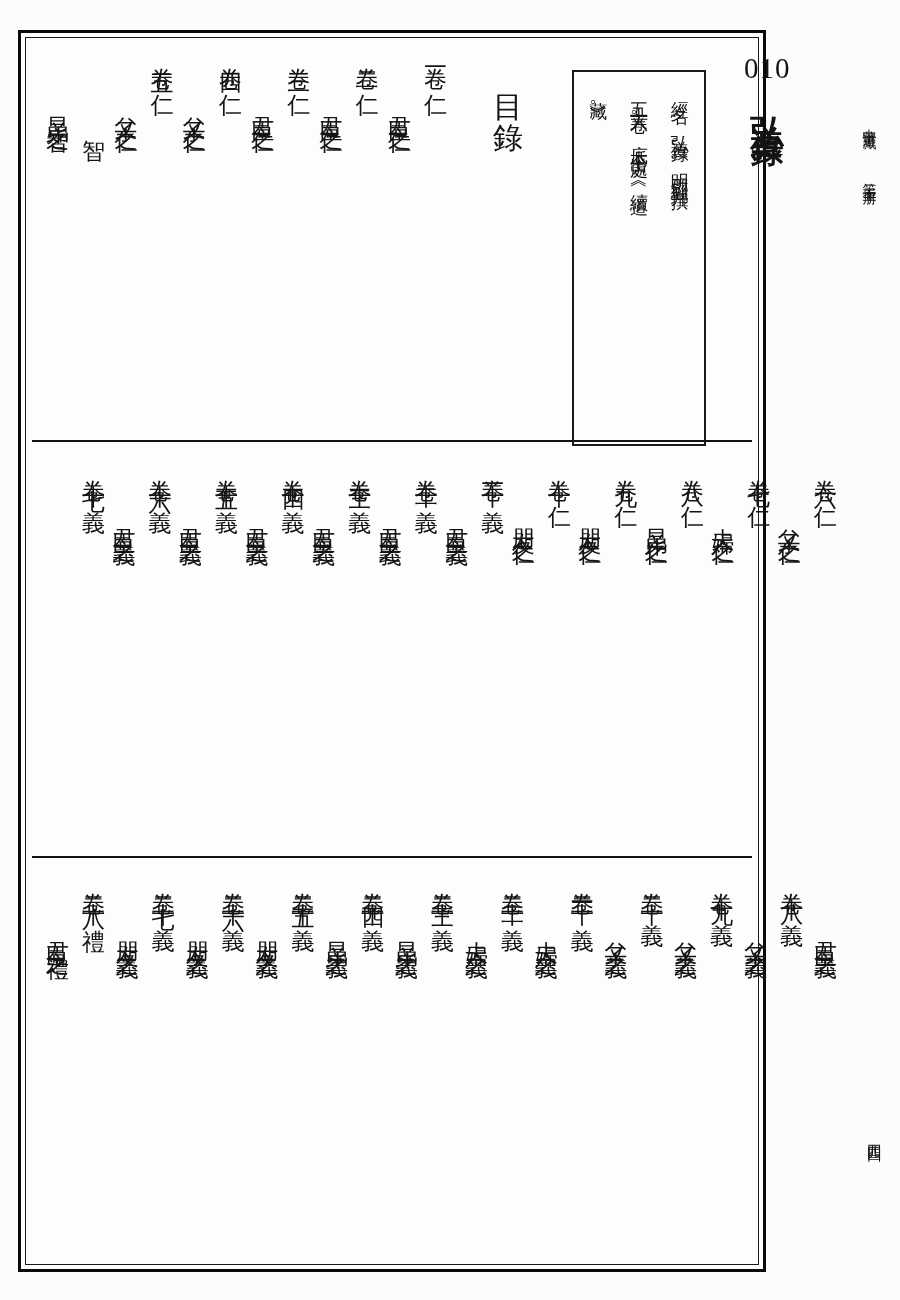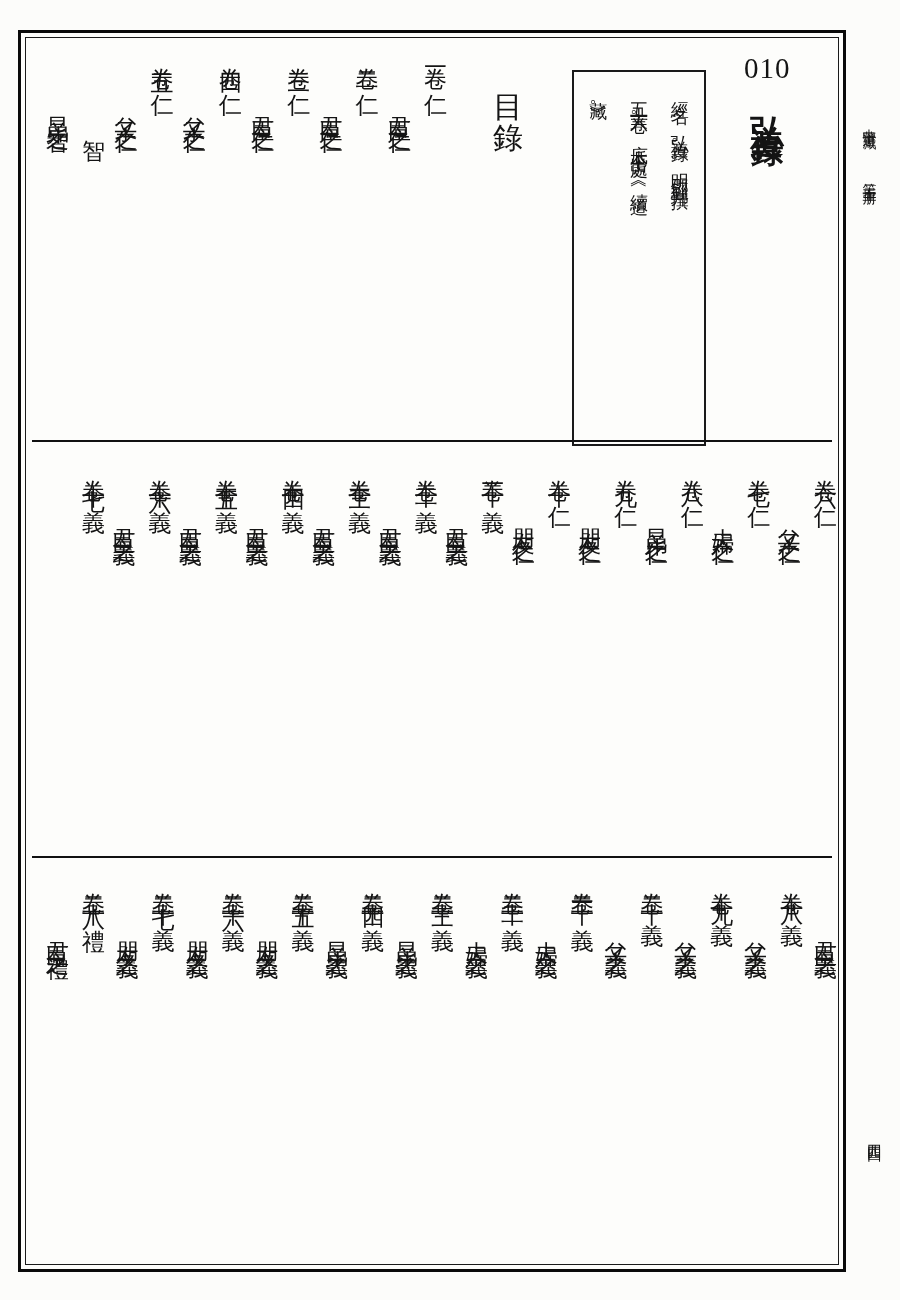--- a/index.html
+++ b/index.html
@@ -20,21 +20,21 @@
     position:absolute;left:856px;top:118px;height:260px;
     font-size:14px;letter-spacing:2px;line-height:26px;
   }
   .series .series-vol{margin-inline-start:46px;}
   .folio{
     position:absolute;left:861px;top:1133px;height:80px;
     font-size:15px;letter-spacing:2px;line-height:26px;
   }
   
   .frame{
-    position:absolute;left:18px;top:30px;width:828px;height:1242px;
+    position:absolute;left:18px;top:30px;width:748px;height:1242px;
     border:3px solid #0a0a0a;background:#fdfdfb;box-sizing:border-box;
   }
   .inner{
     position:absolute;left:4px;top:4px;right:4px;bottom:4px;
     border:1px solid #1a1a1a;
   }
   
   .serial{
     position:absolute;left:718px;top:14px;width:80px;
     font-size:29px;letter-spacing:1px;font-weight:500;

